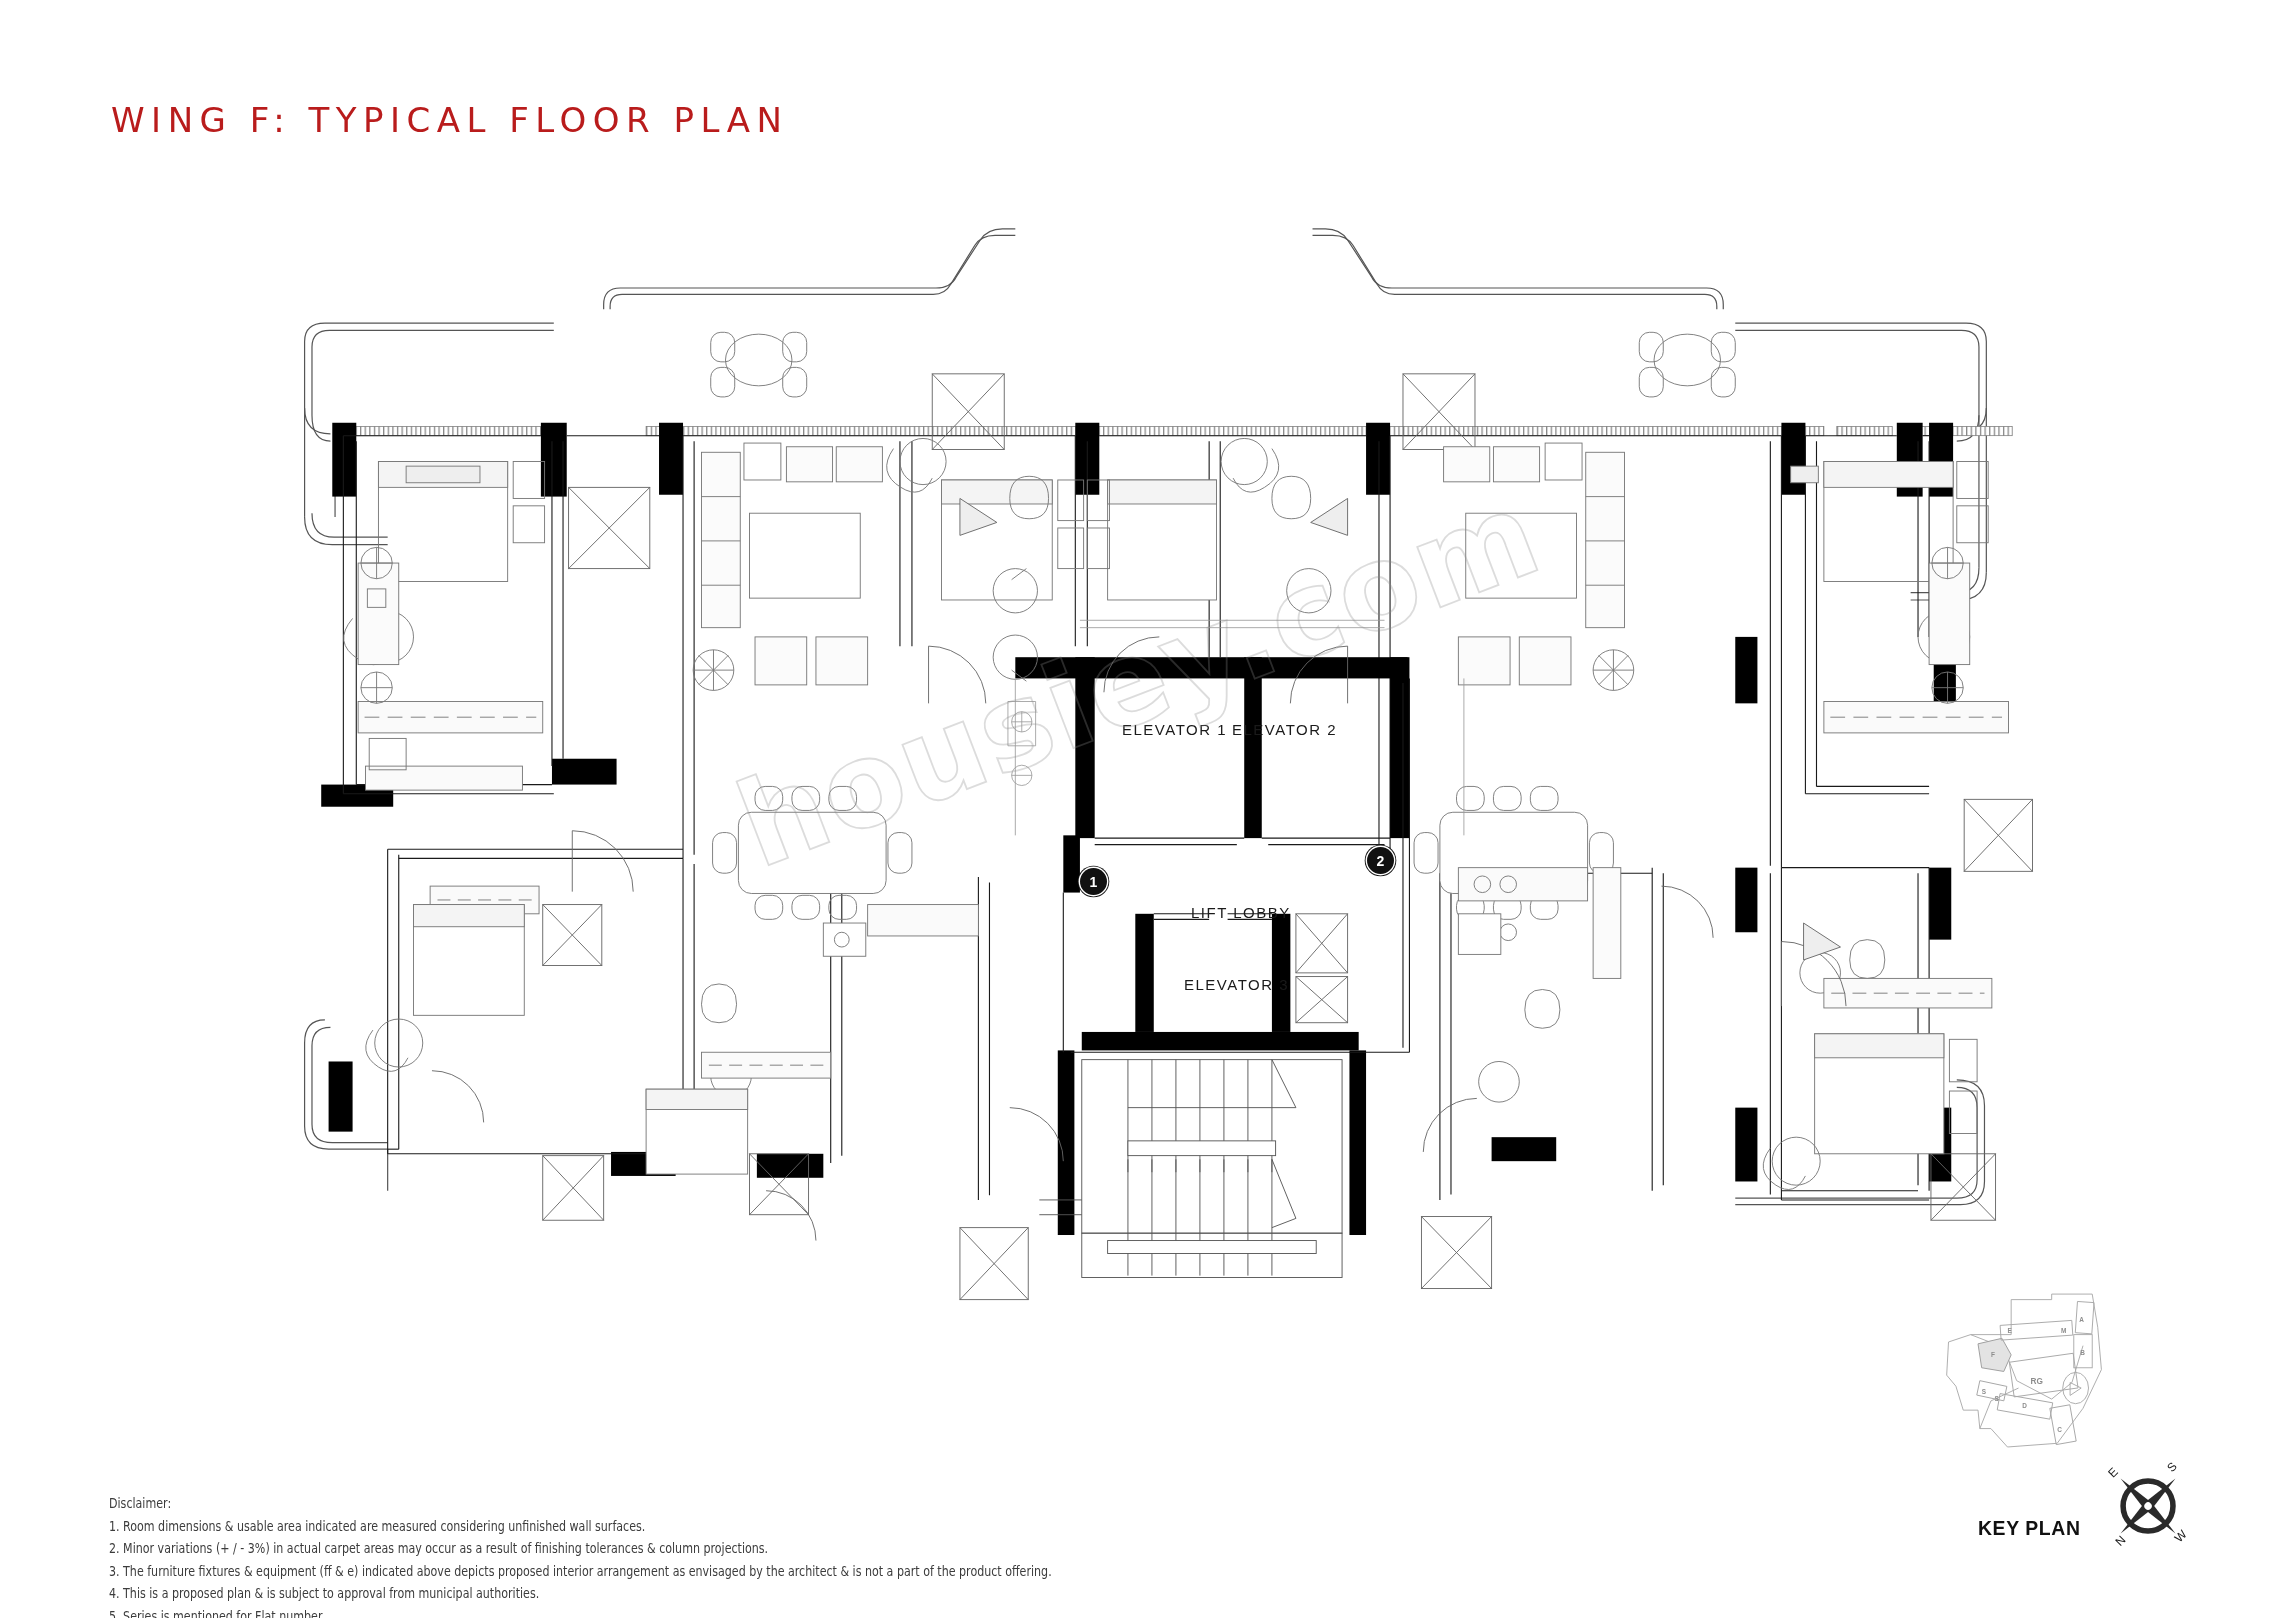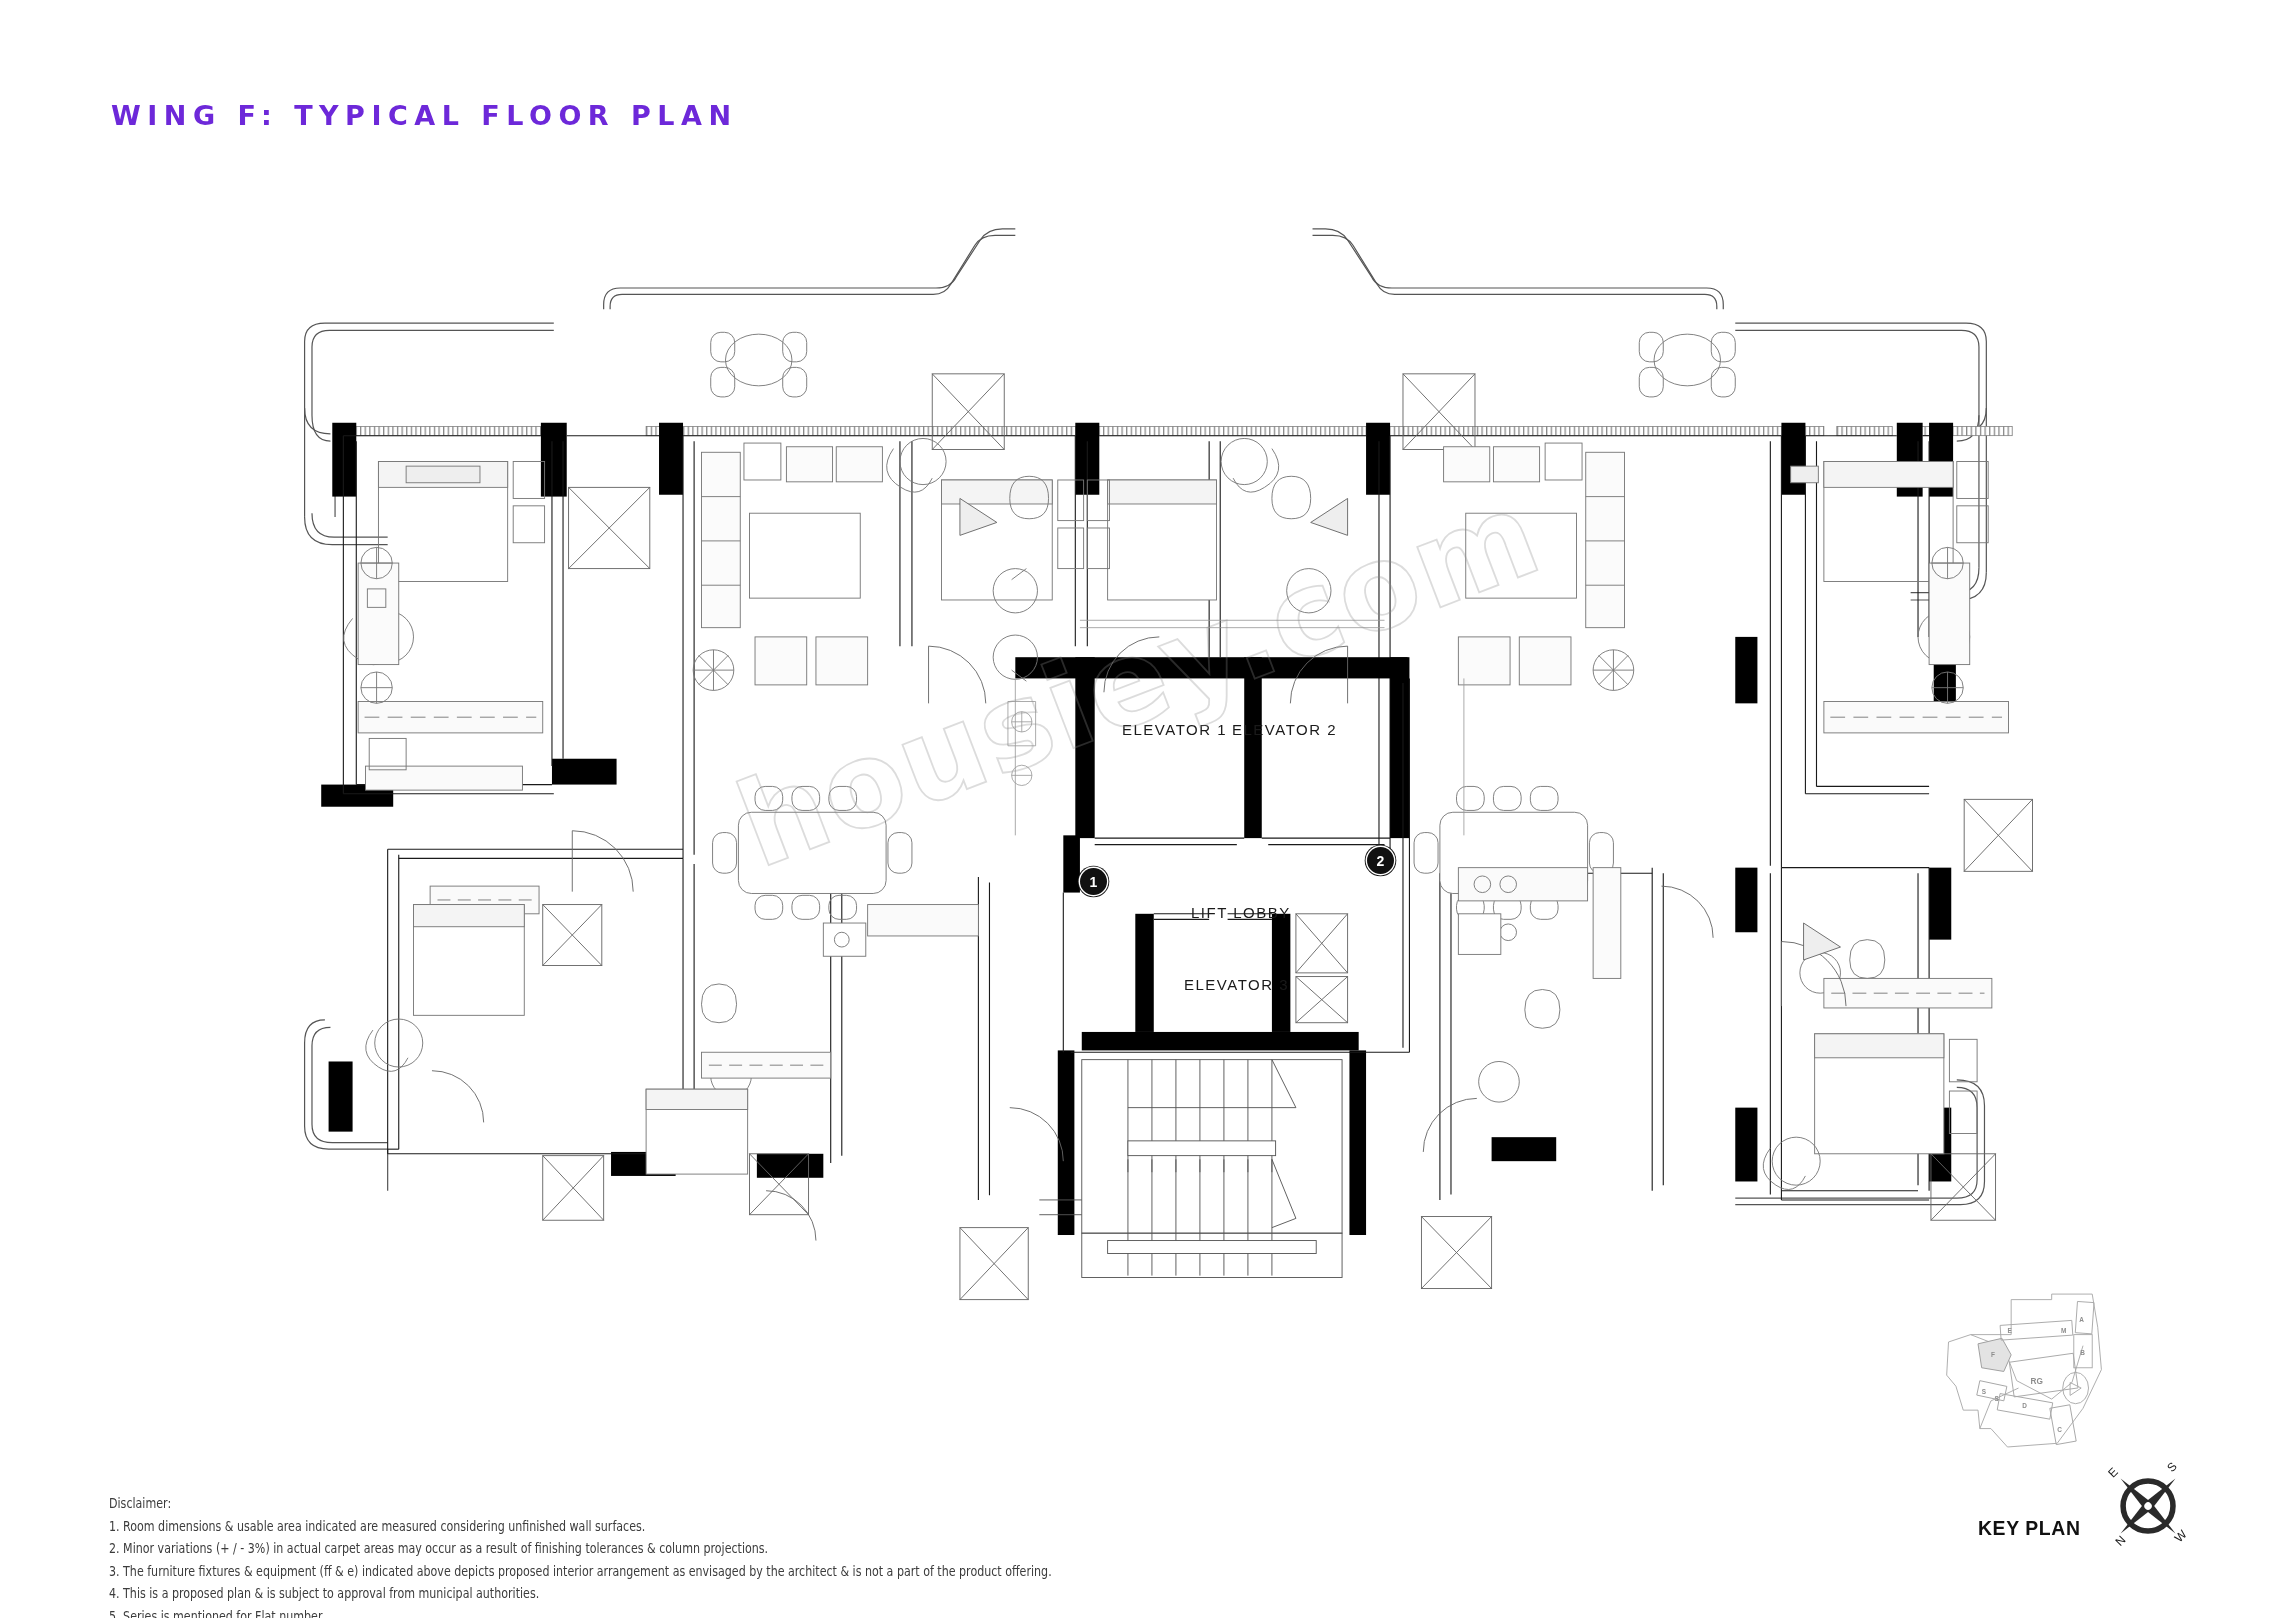--- a/index.html
+++ b/index.html
@@ -1,21 +1,21 @@
 <!DOCTYPE html>
 <html style="font-size:14.8px"><head>
 <meta charset="utf-8">
 <style>
   html,body{margin:0;padding:0;background:#ffffff;}
   body{width:2290px;height:1619px;position:relative;overflow:hidden;
        font-family:"Liberation Sans",sans-serif;color:#333;}
 
   
-  #title{position:absolute;left:111px;top:100px;font-size:27px;font-weight:700;
-         letter-spacing:6.5px;color:#6d28d9;white-space:nowrap;
+  #title{position:absolute;left:111px;top:100px;font-size:34px;font-weight:400;
+         letter-spacing:6.5px;color:#b91c1c;white-space:nowrap;
          font-family:"DejaVu Sans",sans-serif;}
 
   
   #plan{position:absolute;left:0;top:0;width:2290px;height:1619px;}
   #plansvg{position:absolute;left:0;top:0;}
 
   
   #watermark{position:absolute;left:720px;top:766px;
       font-size:118px;font-weight:700;letter-spacing:1.8px;
       transform:rotate(-21deg);transform-origin:left top;

